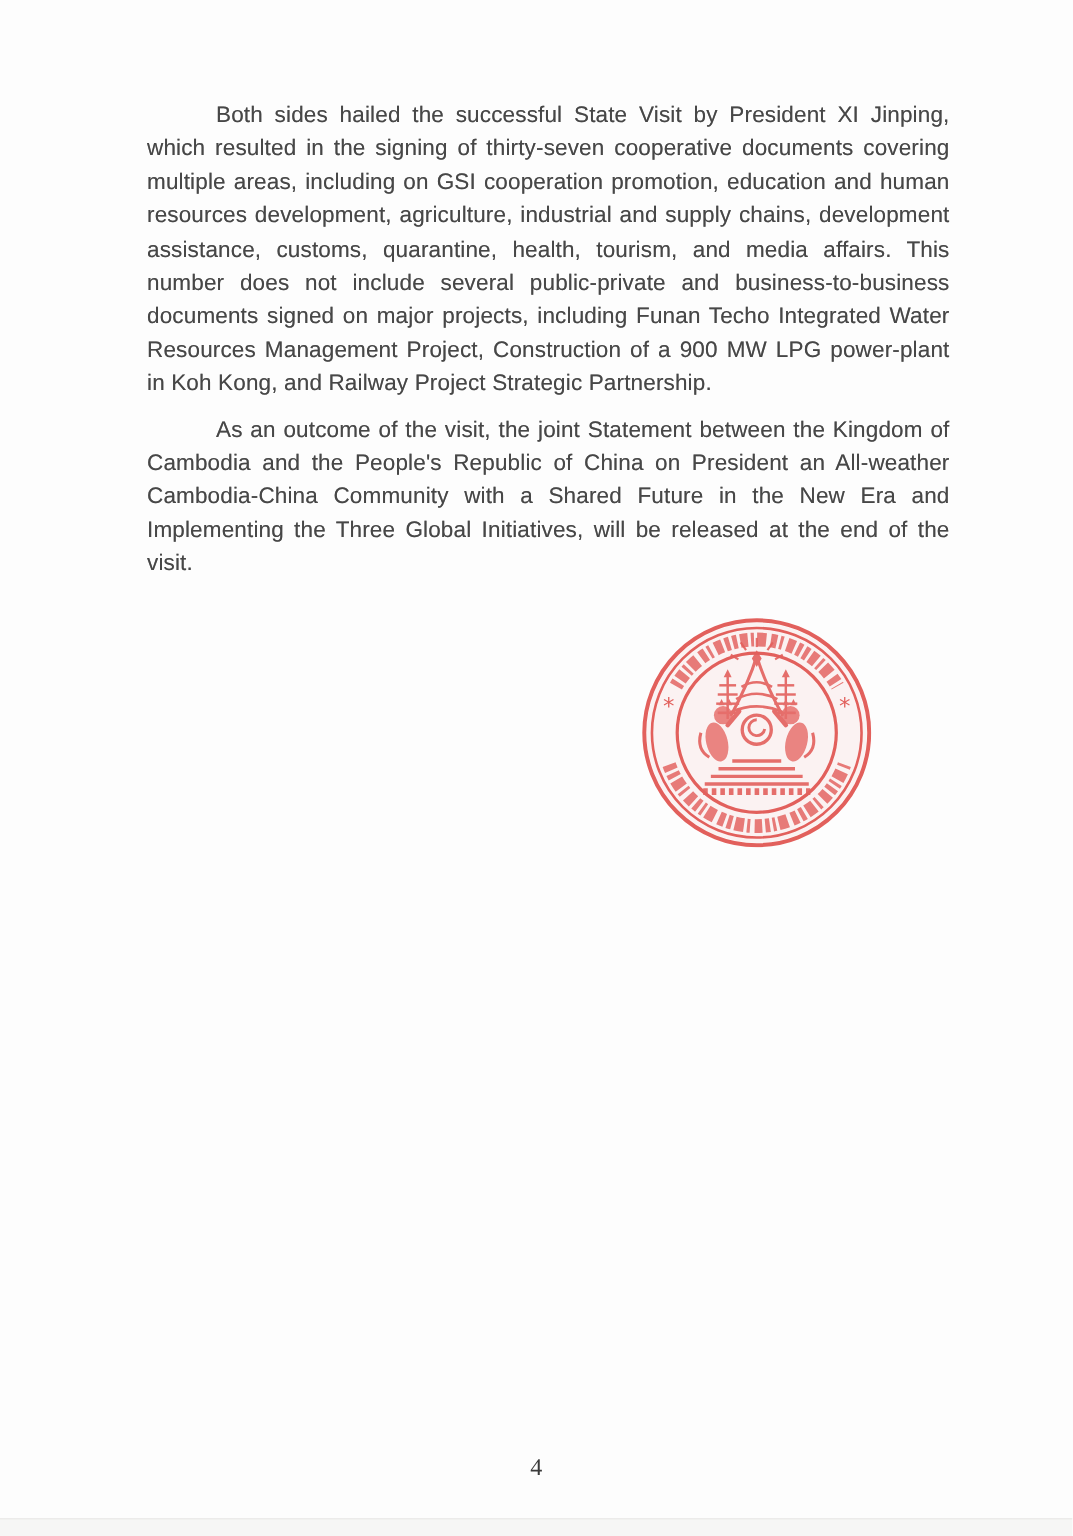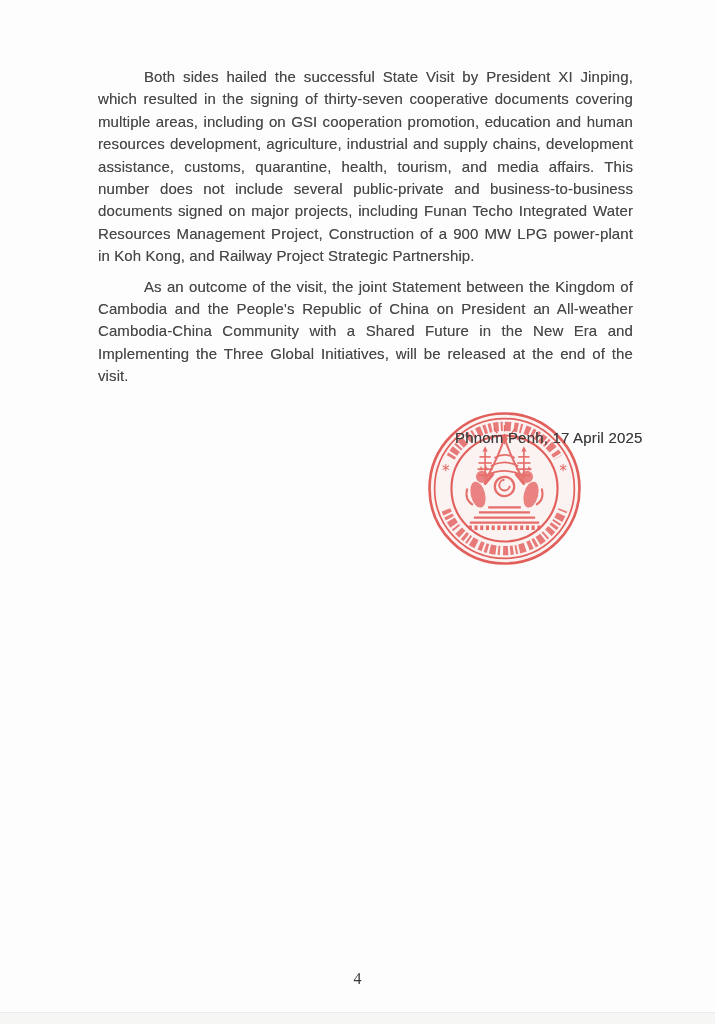--- a/index.html
+++ b/index.html
@@ -152,19 +152,18 @@
       <g class="rring">
         <path stroke-width="2.2" d="M59,93.5 H91"></path>
         <path stroke-width="2.2" d="M50,98.5 H100"></path>
         <path stroke-width="2.2" d="M45,103.5 H105"></path>
         <path stroke-width="2.2" d="M41,108.5 H109"></path>
         <path stroke-width="4.5" stroke-dasharray="3 2.6" d="M40,113.5 H110"></path>
       </g>
     </g>
   </svg>
 
-  <div class="dateline">Phnom Penh, 17 April 2025</div>
 
   <div class="pagenum">4</div>
 
   <div class="bottom-edge"></div>
 
 </div>
 
 </body></html>

